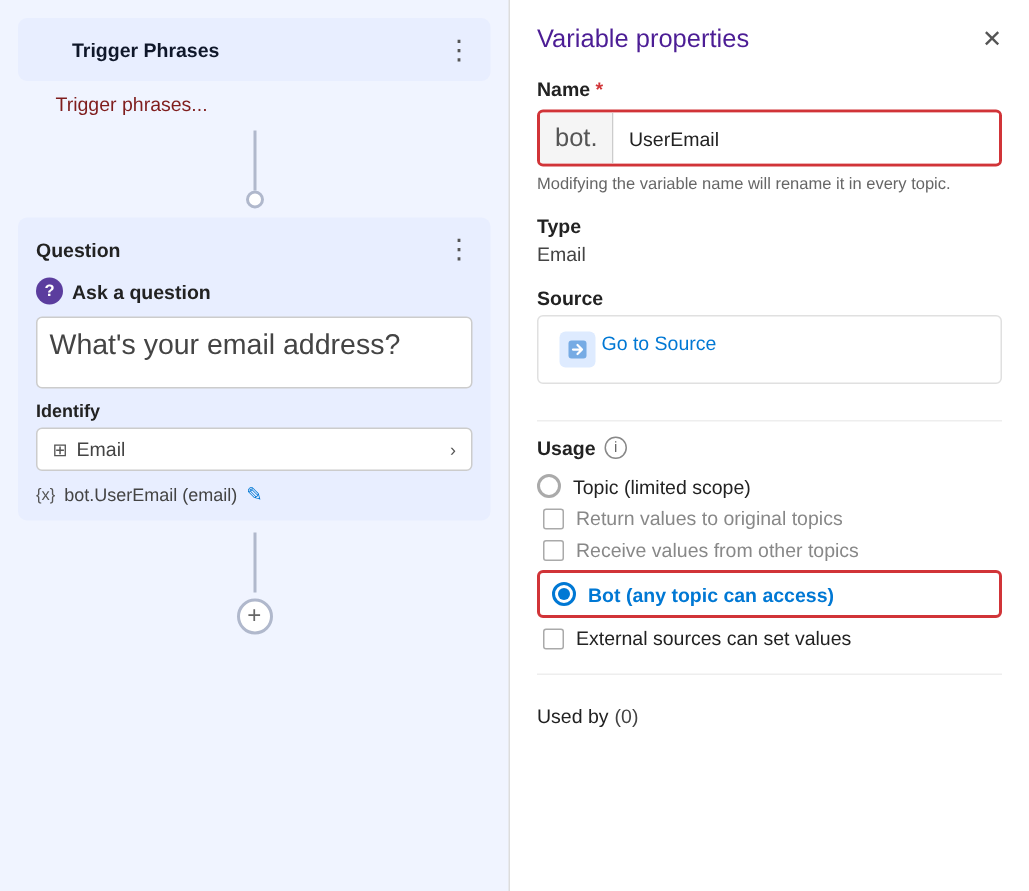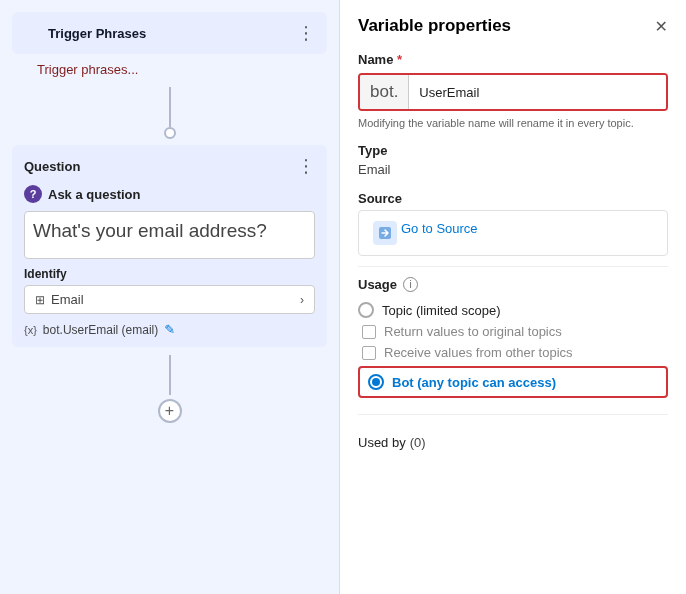--- a/index.html
+++ b/index.html
@@ -232,22 +232,22 @@
 
     .panel-header {
       display: flex;
       justify-content: space-between;
       align-items: center;
       margin-bottom: 16px;
     }
 
     .panel-title {
       font-size: 17px;
-      font-weight: 700;
-      color: #000000;
+      font-weight: 400;
+      color: #4c1d95;
     }
 
     .close-icon {
       font-size: 16px;
       color: #555;
       cursor: pointer;
     }
 
     .field-label {
       font-size: 13px;
@@ -302,20 +302,21 @@
       margin-bottom: 4px;
     }
 
     .type-value {
       font-size: 13px;
       color: #444;
       margin-bottom: 14px;
     }
 
     .source-section {
+      margin-bottom: 14px;
     }
 
     .go-to-source-btn {
       display: flex;
       align-items: flex-start;
       gap: 4px;
       border: 1px solid #e0e0e0;
       border-radius: 4px;
       padding: 10px 14px;
       background: white;
@@ -573,20 +574,24 @@
   <div class="checkbox-row">
     <div class="checkbox-box"></div>
     <span class="checkbox-label">Receive values from other topics</span>
   </div>
 
   <div class="bot-radio-row">
     <div class="radio-circle selected-blue"></div>
     <span class="radio-label bold-blue">Bot (any topic can access)</span>
   </div>
 
+  <div class="checkbox-row">
+    <div class="checkbox-box"></div>
+    <span class="radio-label">External sources can set values</span>
+  </div>
 
   <div class="divider"></div>
 
   <div class="used-by-row">
     <span class="used-by-label">Used by</span>
     <span class="used-by-count">(0)</span>
   </div>
 </div>
 
 </body></html>

